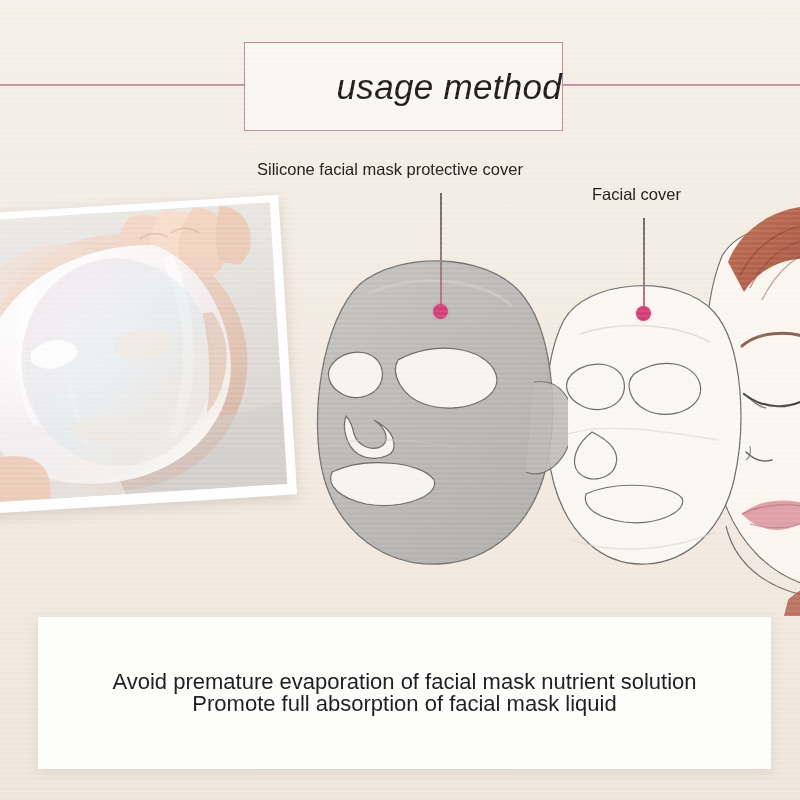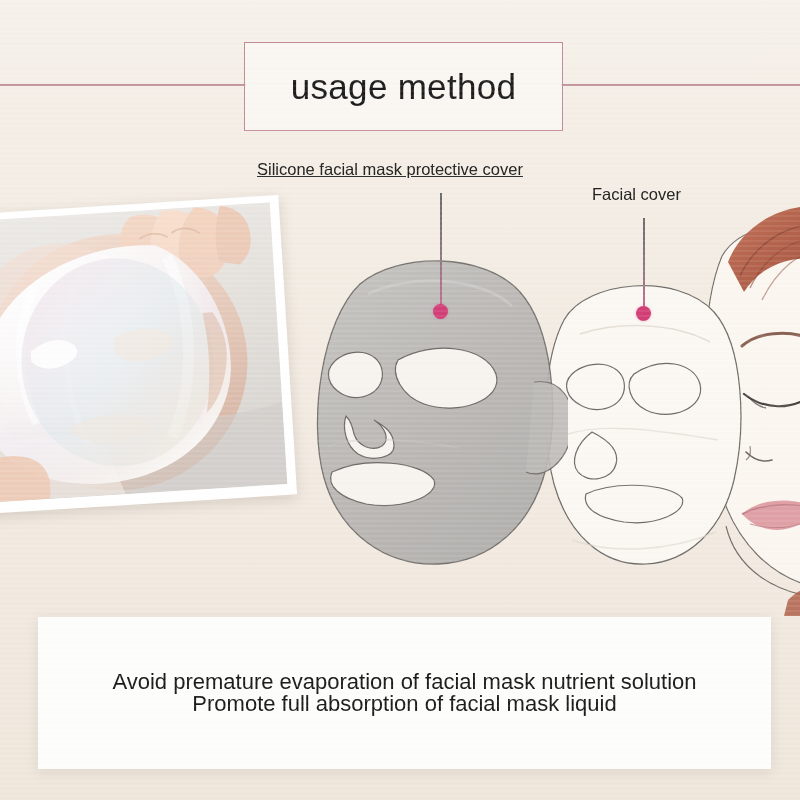--- a/index.html
+++ b/index.html
@@ -58,39 +58,40 @@
     position: absolute;
     left: 244px;
     top: 42px;
     width: 319px;
     height: 89px;
     border: 1.6px solid #c08b98;
     background: rgba(252,250,247,0.72);
     box-sizing: border-box;
     display: flex;
     align-items: center;
-    justify-content: center;
+    justify-content: flex-end;
+    font-style: italic;
   }
   .title-text {
     font-size: 35px;
     color: #1c1c1c;
     letter-spacing: .3px;
     line-height: 1;
     white-space: nowrap;
   }
 
   
   .callout-label {
     position: absolute;
     font-size: 16.5px;
     color: #20201f;
     white-space: nowrap;
     line-height: 1;
   }
-  #label-cover { left: 257px; top: 161px; text-decoration: underline; }
+  #label-cover { left: 257px; top: 161px; }
   #label-mask  { left: 592px; top: 186px; }
 
   .leader-line {
     position: absolute;
     width: 1.6px;
     background: linear-gradient(180deg, #6b6b6b 0%, #8d7a80 55%, #c76a92 100%);
   }
   #leader-cover { left: 440px; top: 193px; height: 114px; }
   #leader-mask  { left: 643px; top: 218px; height: 92px; }
 

